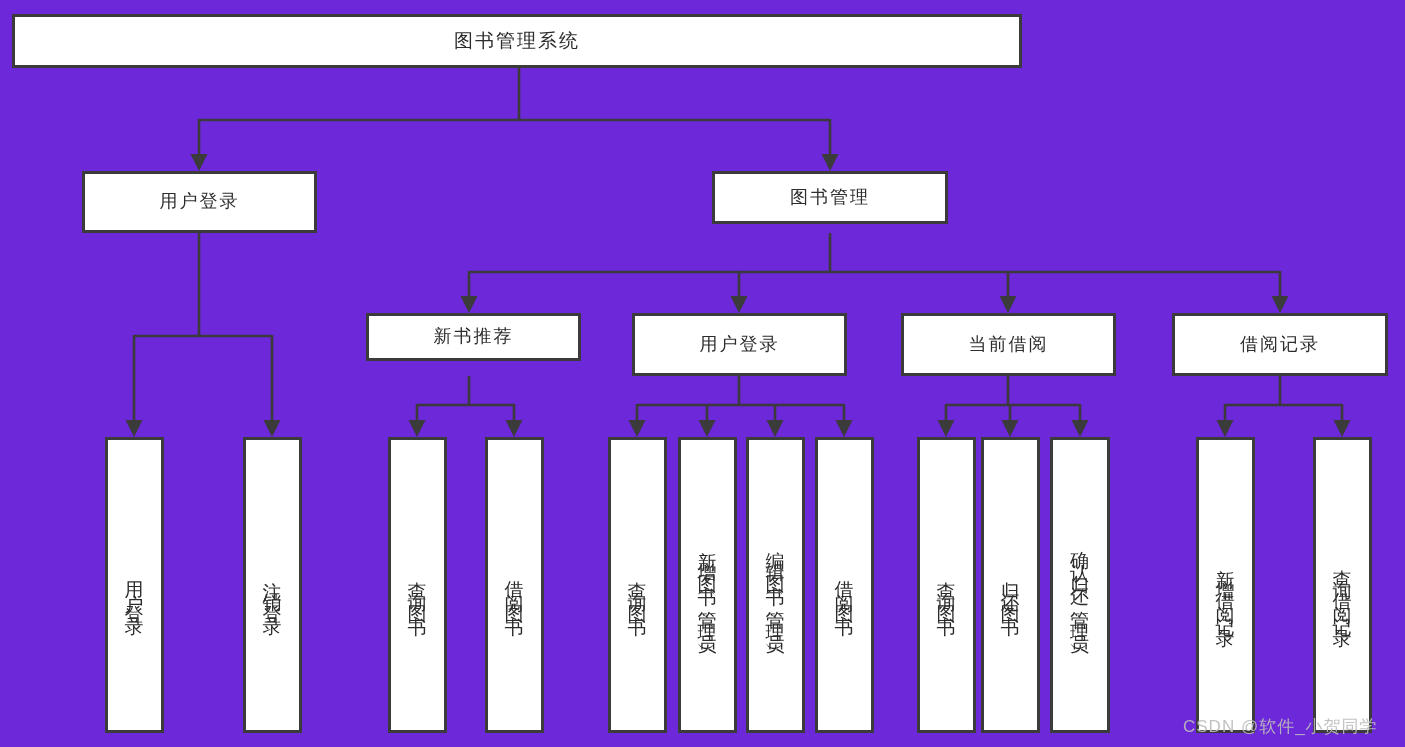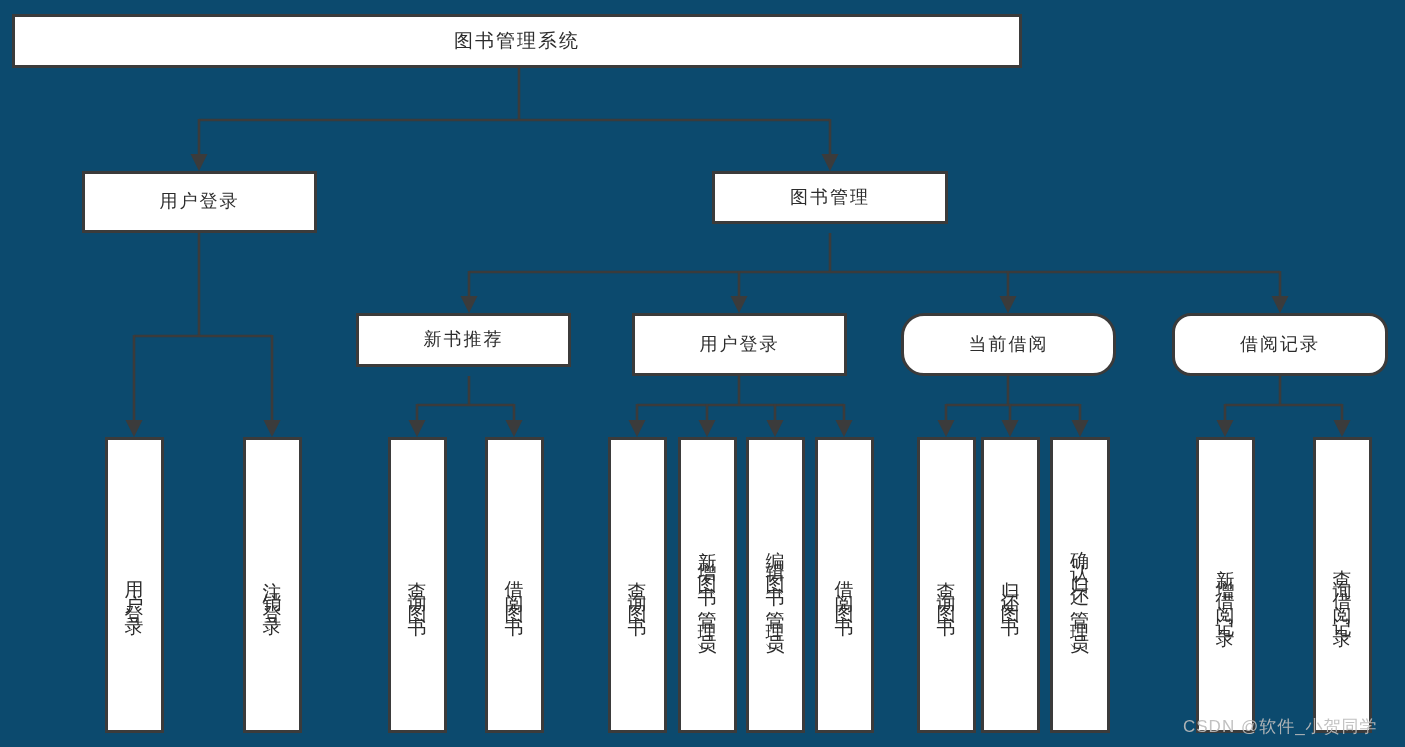--- a/index.html
+++ b/index.html
@@ -5,21 +5,21 @@
   html, body {
     margin: 0;
     padding: 0;
     background: #ffffff;
     font-family: "Liberation Sans", sans-serif;
   }
   .canvas {
     position: relative;
     width: 1405px;
     height: 747px;
-    background: #0c4a6e;
+    background: #6d28d9;
     overflow: hidden;
   }
   .connectors {
     position: absolute;
     left: 0; top: 0;
     width: 1405px;
     height: 747px;
   }
   .box {
     position: absolute;
@@ -129,24 +129,24 @@
       <polygon points="1216.5,420 1233.5,420 1225,437"></polygon>
       <polygon points="1333.5,420 1350.5,420 1342,437"></polygon>
     </g>
   </svg>
 
   <div class="box root" style="left:12px; top:14px; width:1010px; height:54px;">图书管理系统</div>
 
   <div class="box" style="left:82px; top:171px; width:235px; height:62px;">用户登录</div>
   <div class="box" style="left:712px; top:171px; width:236px; height:53px;">图书管理</div>
 
-  <div class="box" style="left:356px; top:313px; width:215px; height:54px;">新书推荐</div>
+  <div class="box" style="left:366px; top:313px; width:215px; height:48px;">新书推荐</div>
   <div class="box" style="left:632px; top:313px; width:215px; height:63px;">用户登录</div>
-  <div class="box" style="left:901px; top:313px; width:215px; height:63px;border-radius:23px;">当前借阅</div>
-  <div class="box" style="left:1172px; top:313px; width:216px; height:63px;border-radius:19px;">借阅记录</div>
+  <div class="box" style="left:901px; top:313px; width:215px; height:63px;">当前借阅</div>
+  <div class="box" style="left:1172px; top:313px; width:216px; height:63px;">借阅记录</div>
 
   <div class="box vbox" style="left:105px; top:437px; width:59px; height:296px;">用户登录</div>
   <div class="box vbox" style="left:243px; top:437px; width:59px; height:296px;">注销登录</div>
 
   <div class="box vbox" style="left:388px; top:437px; width:59px; height:296px;">查询图书</div>
   <div class="box vbox" style="left:485px; top:437px; width:59px; height:296px;">借阅图书</div>
 
   <div class="box vbox" style="left:608px; top:437px; width:59px; height:296px;">查询图书</div>
   <div class="box vbox" style="left:678px; top:437px; width:59px; height:296px;">新增图书（管理员）</div>
   <div class="box vbox" style="left:746px; top:437px; width:59px; height:296px;">编辑图书（管理员）</div>

